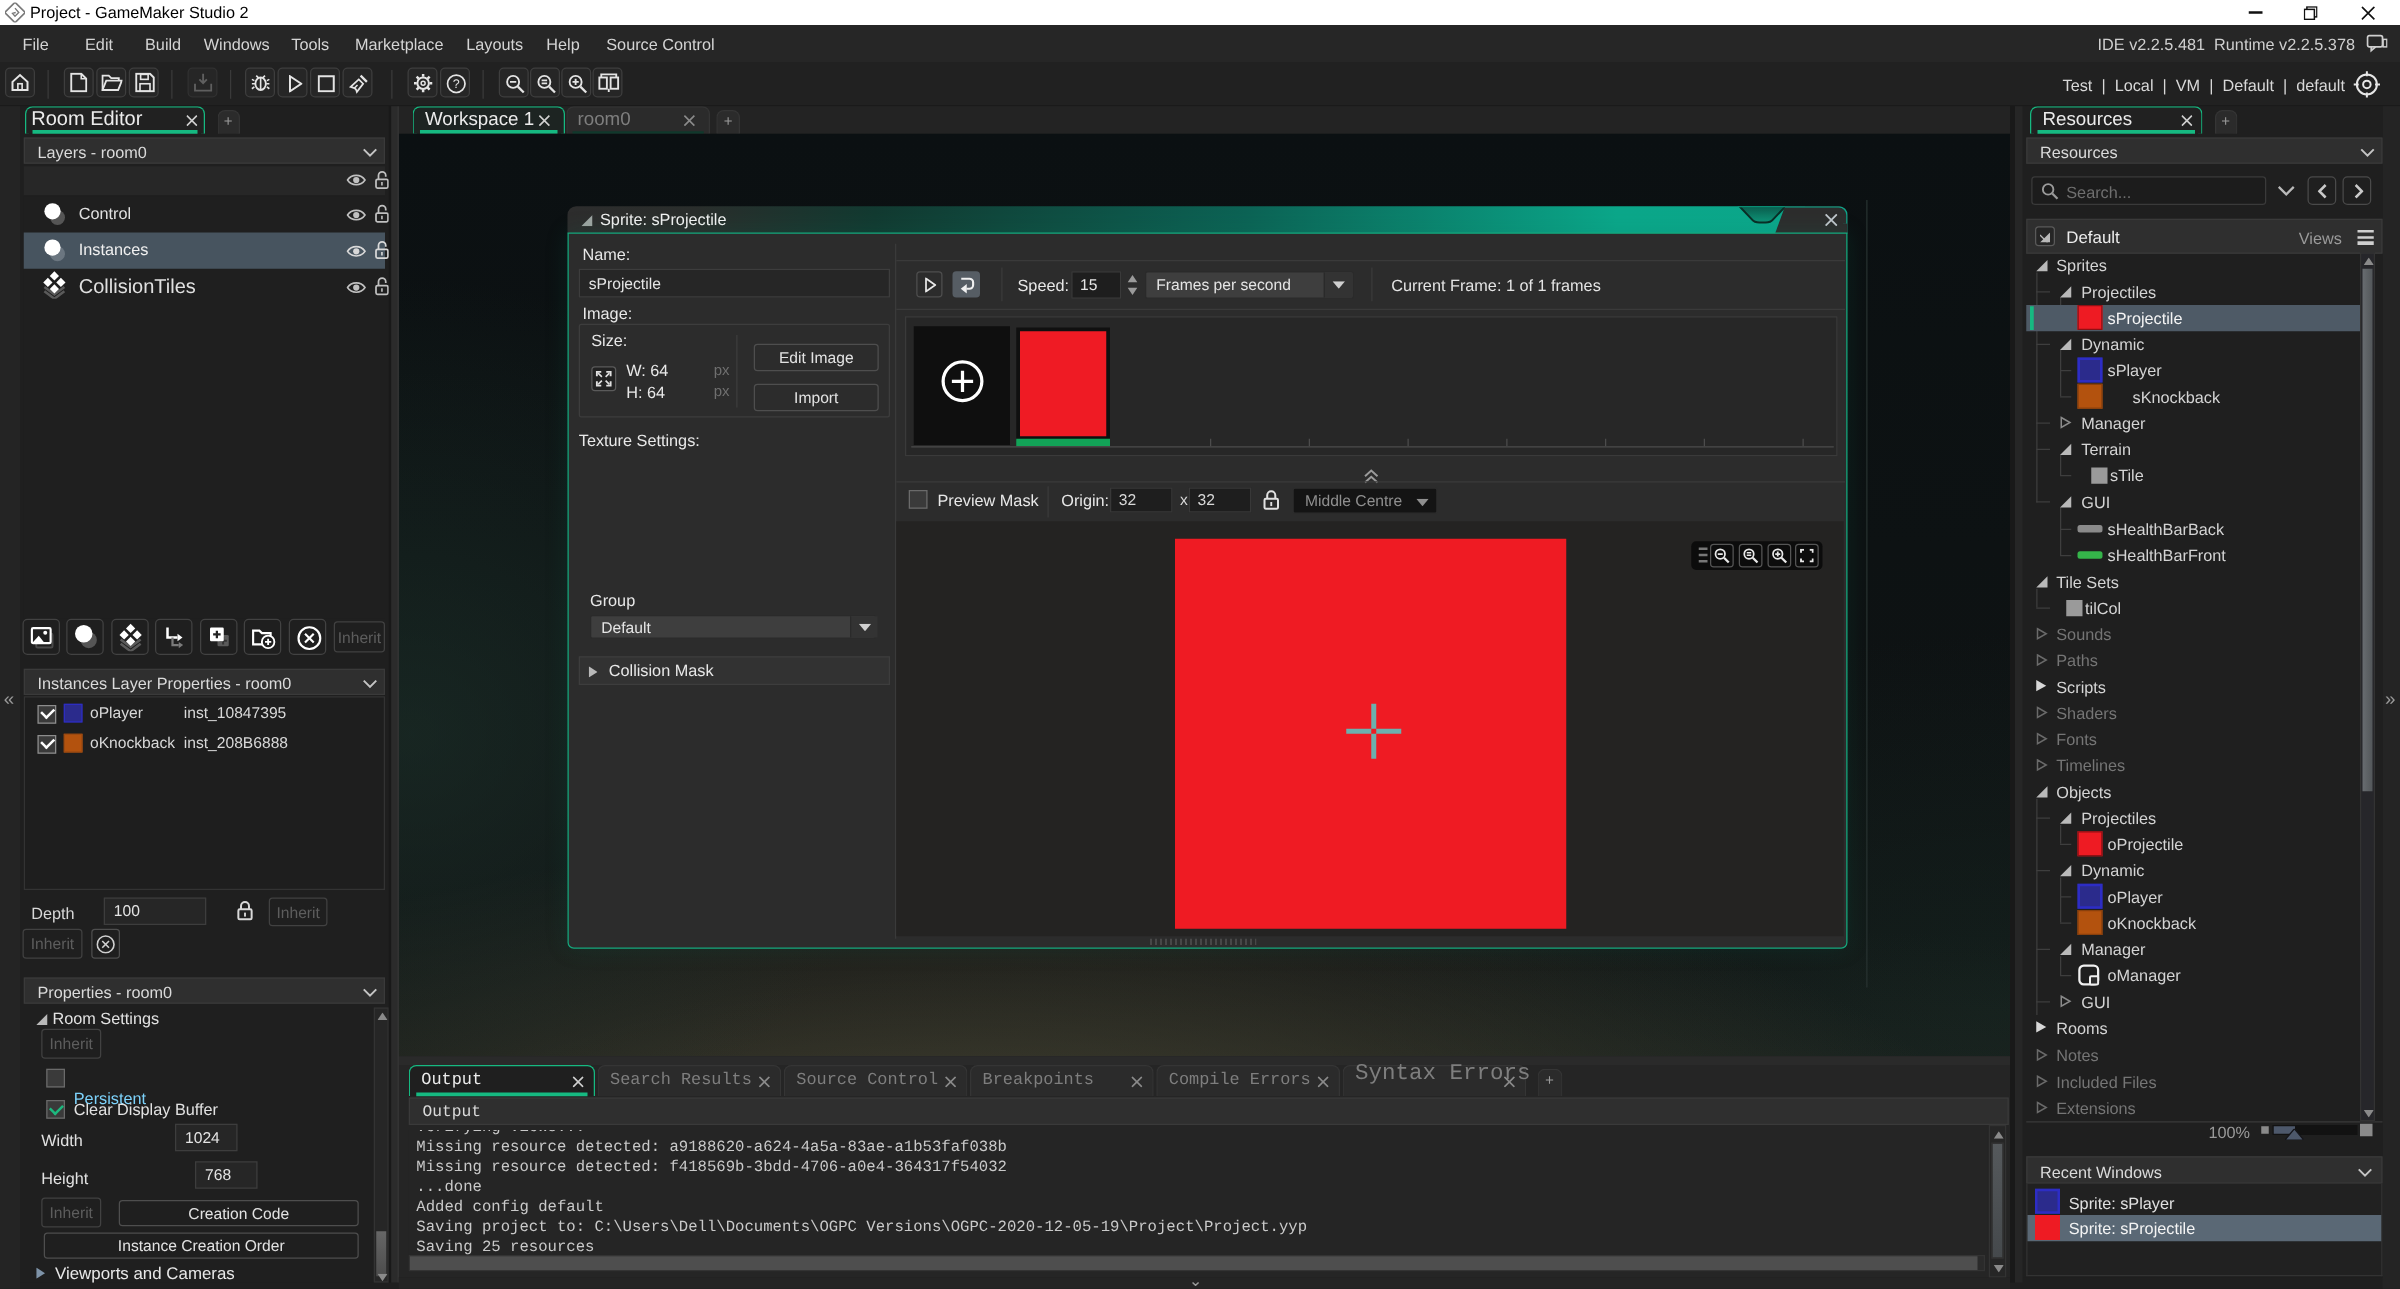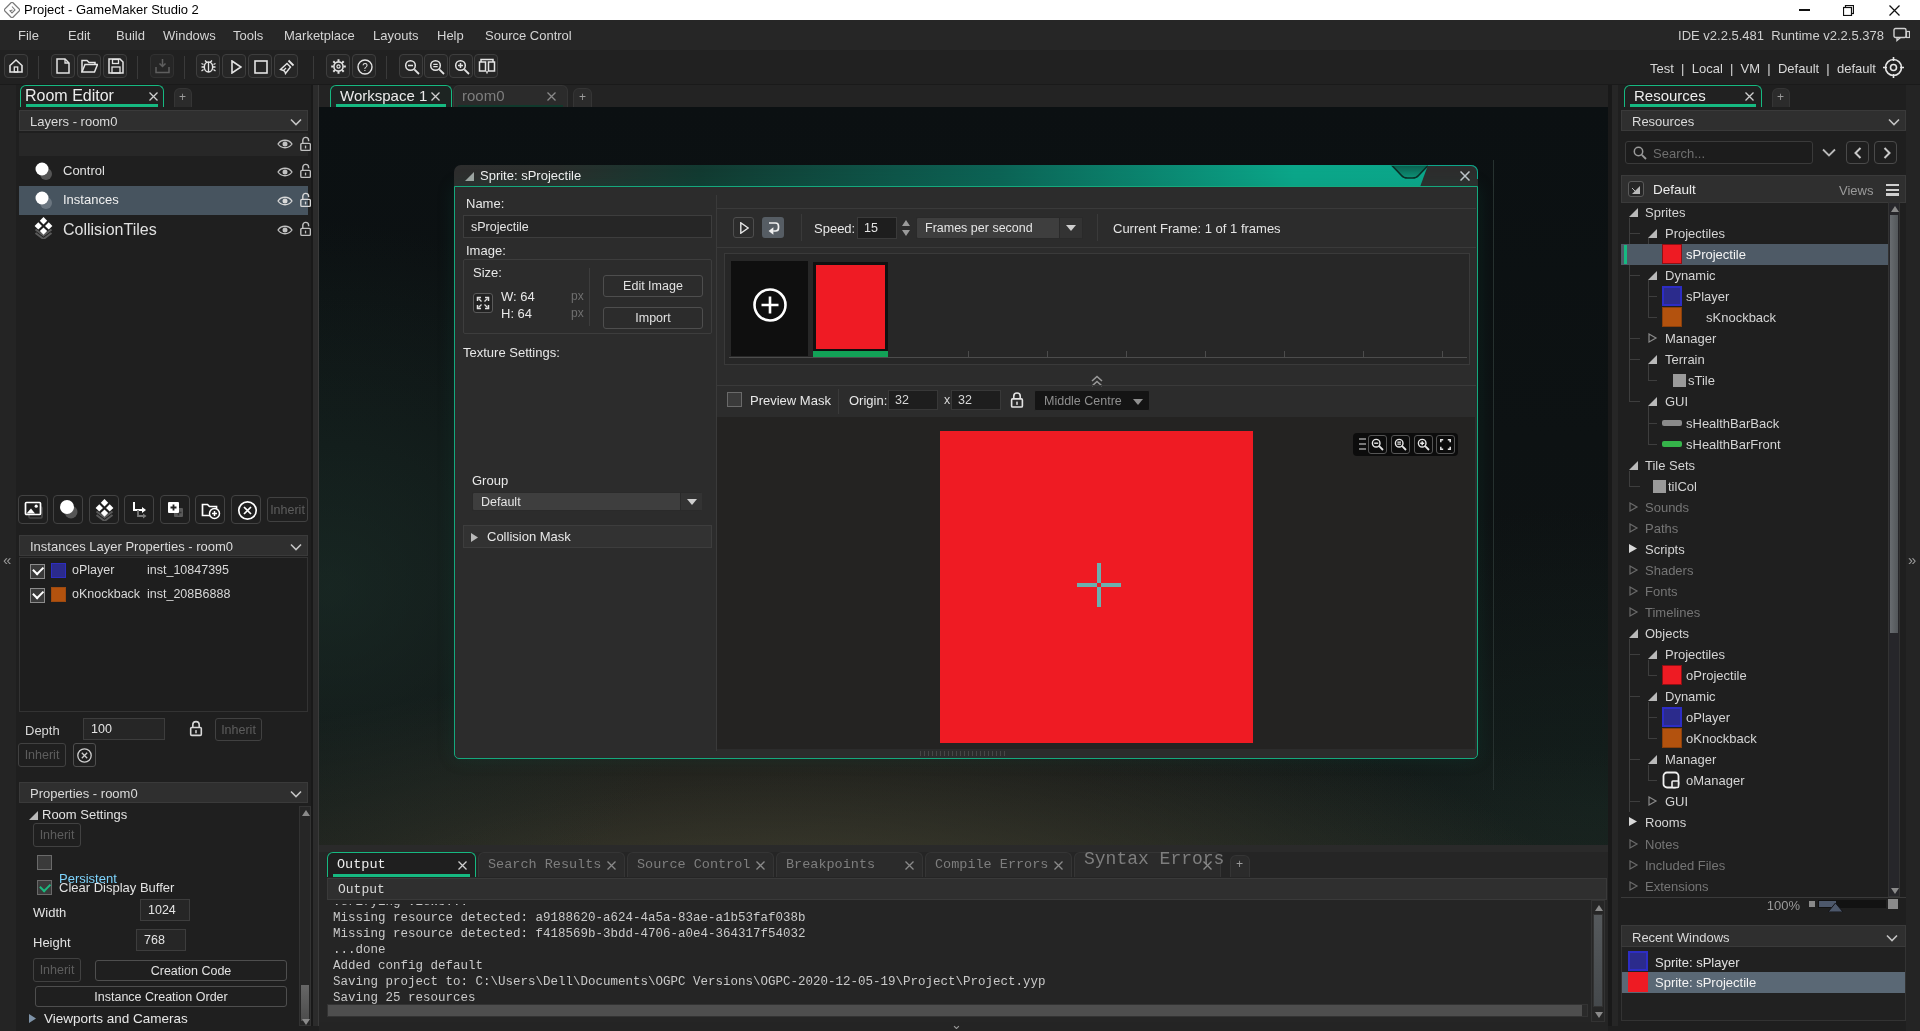--- a/index.html
+++ b/index.html
@@ -387,21 +387,21 @@
     <div class="abs btn-dis" style="left:17px;top:738px;width:48px;height:24px;line-height:23px;">Inherit</div>
     <div class="abs chk-un" style="left:21px;top:770px;"></div>
     <div class="abs" style="left:43px;top:786px;font-size:13px;color:#7dd3fc;">Persistent</div>
     <div class="abs chk-grn" style="left:21px;top:795px;"></div>
     <div class="abs" style="left:43px;top:795px;font-size:13px;color:#e2e2e2;">Clear Display Buffer</div>
     <div class="abs" style="left:17px;top:820px;font-size:13px;color:#e2e2e2;">Width</div>
     <div class="abs inp" style="left:124px;top:814px;width:50px;height:22px;">
         <div style="margin:3px 0 0 7px;">1024</div>
       </div>
     <div class="abs" style="left:17px;top:850px;font-size:13px;color:#e2e2e2;">Height</div>
-    <div class="abs inp" style="left:120px;top:844px;width:50px;height:22px;">
+    <div class="abs inp" style="left:140px;top:844px;width:50px;height:22px;">
         <div style="margin:3px 0 0 7px;">768</div>
       </div>
     <div class="abs btn-dis" style="left:17px;top:873px;width:48px;height:24px;line-height:23px;">Inherit</div>
     <div class="abs btn" style="left:79px;top:875px;width:192px;height:21px;line-height:20px;">Creation Code</div>
     <div class="abs btn" style="left:19px;top:901px;width:252px;height:21px;line-height:20px;">Instance Creation Order</div>
     <svg class="abs" style="left:13px;top:929px;" width="7" height="9" viewBox="0 0 7 9">
         <polygon points="0,0 7,4.5 0,9" fill="#7e93a8"></polygon>
       </svg>
     <div class="abs" style="left:28px;top:926px;font-size:13.5px;color:#e8e8e8;">Viewports and Cameras</div>
 

